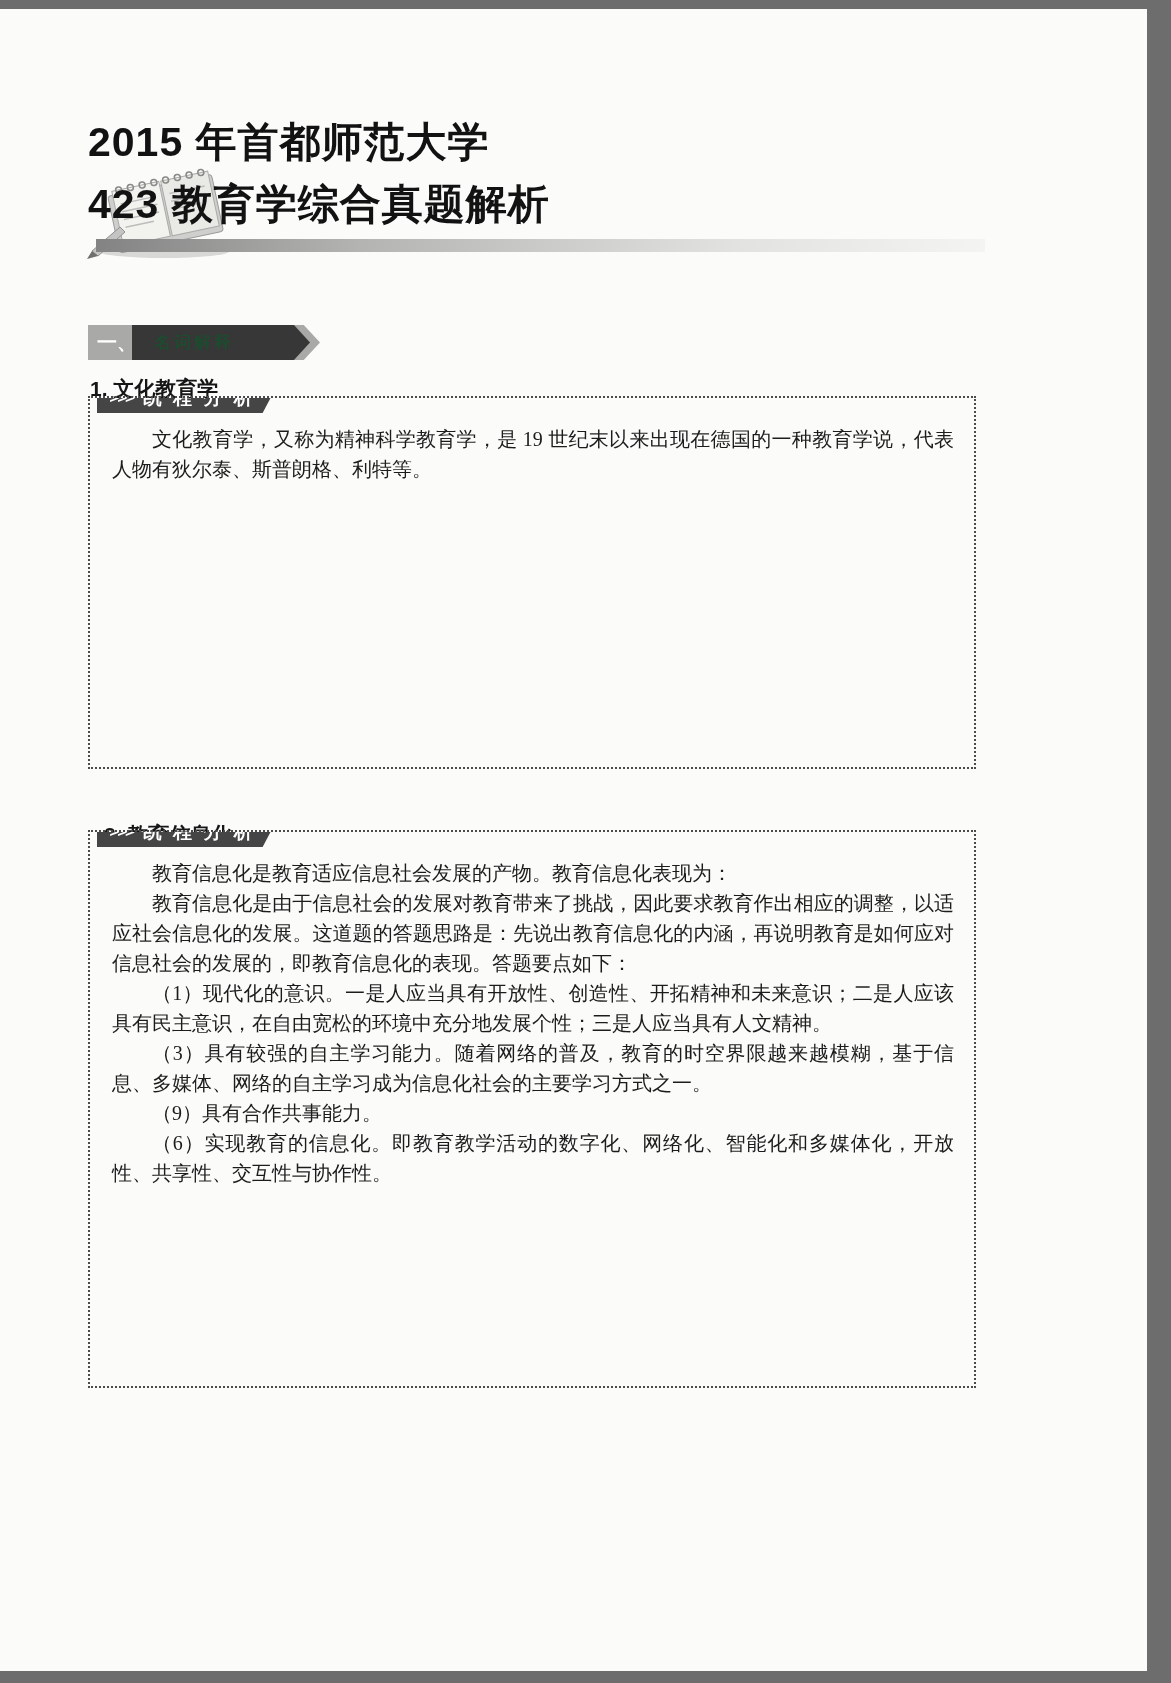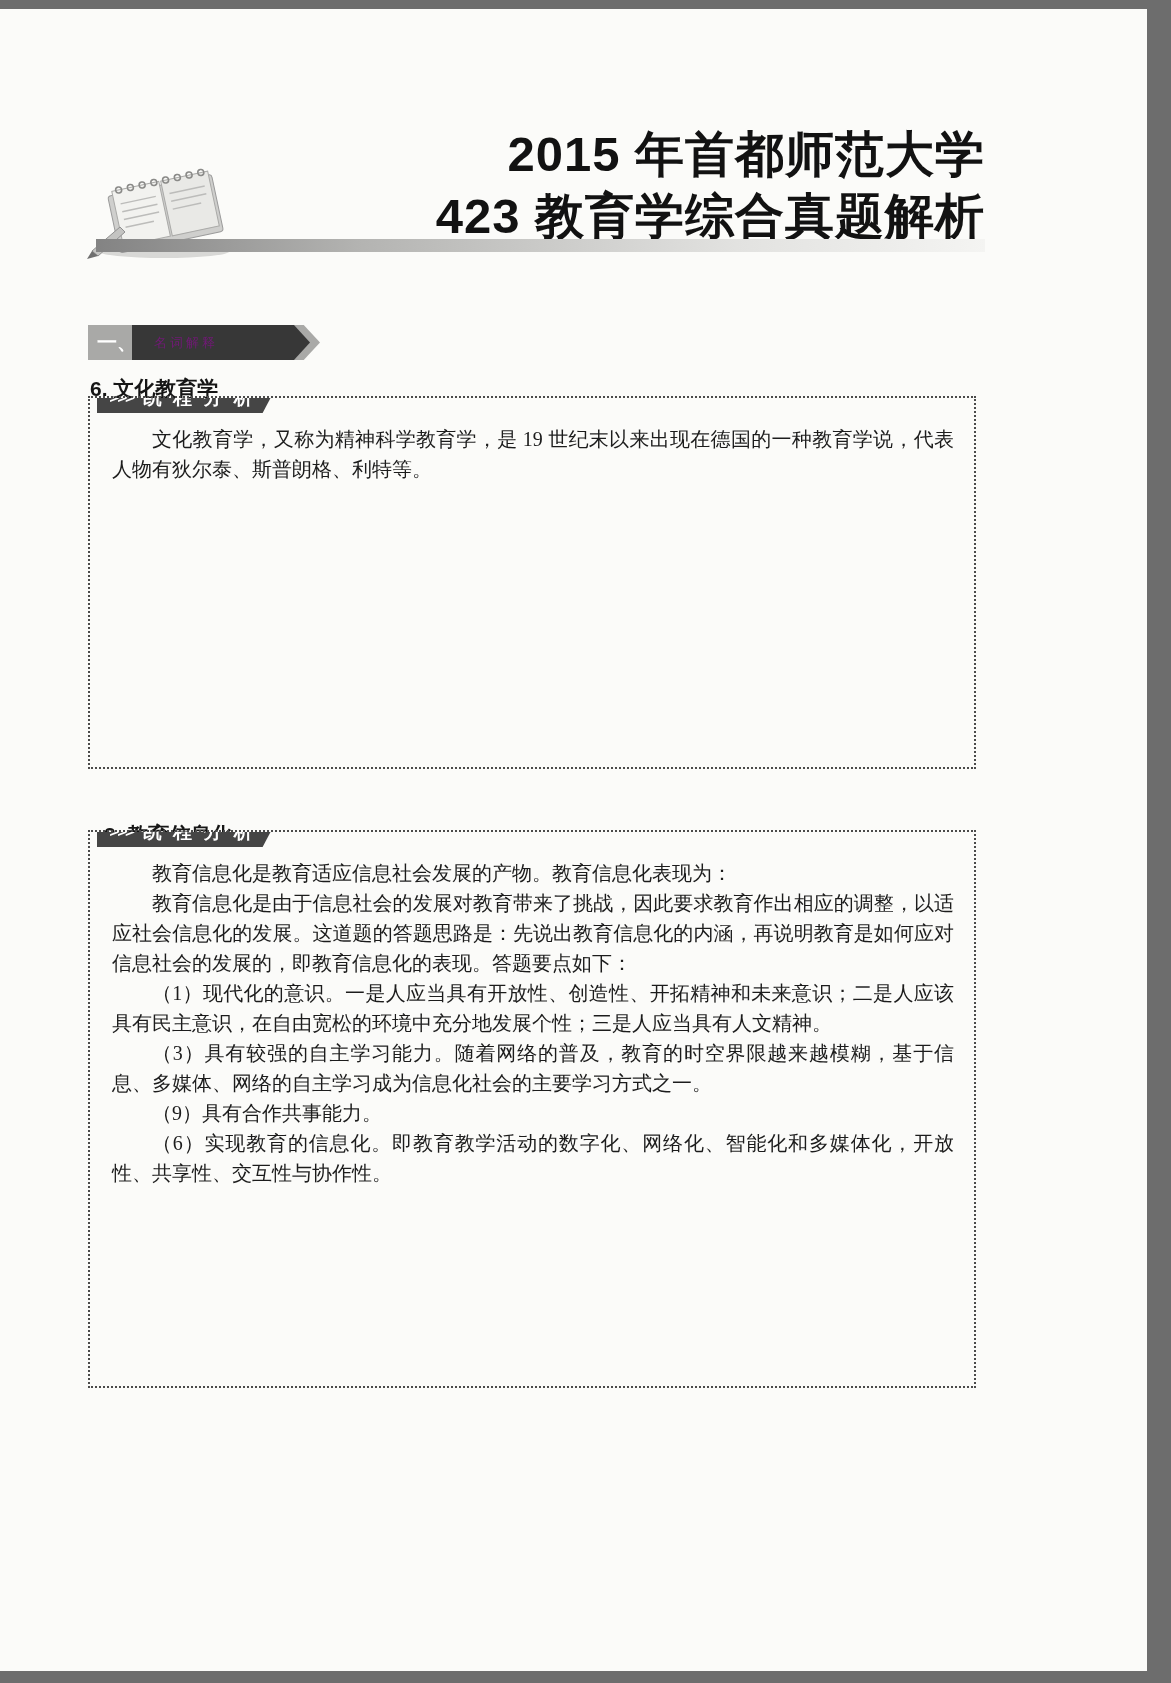--- a/index.html
+++ b/index.html
@@ -4,41 +4,41 @@
 <style>
   * { margin:0; padding:0; box-sizing:border-box; }
   html,body { width:1171px; height:1683px; overflow:hidden; }
   body { background:#6d6d6d; position:relative;
          font-family:"Liberation Serif","DejaVu Serif",serif; }
 
   .page { position:absolute; left:0; top:9px; width:1147px; height:1662px;
           background:#fbfbf9; }
 
   
-  .title-block { position:absolute; top:114px; left:88px; width:897px;
-    text-align:right; font-family:"Liberation Sans","DejaVu Sans",sans-serif;
-    font-weight:bold; font-size:49px; line-height:62px; color:#121212;
+  .title-block { position:absolute; top:102px; left:88px; width:897px;
+    text-align:left; font-family:"Liberation Sans","DejaVu Sans",sans-serif;
+    font-weight:bold; font-size:41px; line-height:62px; color:#121212;
     letter-spacing:1px; }
 
   .grad-bar { position:absolute; top:230px; left:96px; width:889px; height:13px;
     background:linear-gradient(to right,#838383,#b4b4b2 30%,#e2e2e0 72%,#f4f4f2); }
 
   .notebook { position:absolute; top:146px; left:84px; width:160px; height:108px; }
 
   
   .banner { position:absolute; top:316px; left:88px; width:232px; height:35px;
     font-family:"Liberation Sans","DejaVu Sans",sans-serif; }
   .banner-back { position:absolute; left:0; top:0; width:100%; height:100%;
     background:#a9a9a7; clip-path:polygon(0 0,93% 0,100% 50%,93% 100%,0 100%); }
   .banner-dark { position:absolute; left:44px; top:0; width:178px; height:35px;
     background:#373737; clip-path:polygon(0 0,91% 0,100% 50%,91% 100%,0 100%); }
   .banner-num { position:absolute; left:9px; top:0; line-height:35px;
     color:#ffffff; font-weight:bold; font-size:20px; }
   .banner-label { position:absolute; left:66px; top:0; line-height:35px;
-    color:#701a75; font-weight:normal; font-size:13px; letter-spacing:3px; }
+    color:#14532d; font-weight:normal; font-size:17px; letter-spacing:3px; }
 
   
   .item-heading { position:absolute; left:90px;
     font-family:"Liberation Sans","DejaVu Sans",sans-serif;
     font-weight:bold; font-size:21px; color:#161616; }
   #heading1 { top:366px; }
   #heading2 { top:812px;margin-left:14px; }
 
   
   .analysis-box { position:absolute; left:88px; width:888px;
@@ -99,21 +99,21 @@
 
   <div class="grad-bar"></div>
 
   <div class="banner">
     <div class="banner-back"></div>
     <div class="banner-dark"></div>
     <span class="banner-num">一、</span>
     <span class="banner-label">名词解释</span>
   </div>
 
-  <div class="item-heading" id="heading1">6. 文化教育学</div>
+  <div class="item-heading" id="heading1">1. 文化教育学</div>
 
   <div class="analysis-box" id="box1">
     <div class="badge">
       <span class="badge-arrows">&gt;&gt;&gt;</span>
       <span class="badge-label">凯 程 分 析</span>
     </div>
     <p>文化教育学，又称为精神科学教育学，是 19 世纪末以来出现在德国的一种教育学说，代表人物有狄尔泰、斯普朗格、利特等。</p>
   </div>
 
   <div class="item-heading" id="heading2">2. 教育信息化</div>

